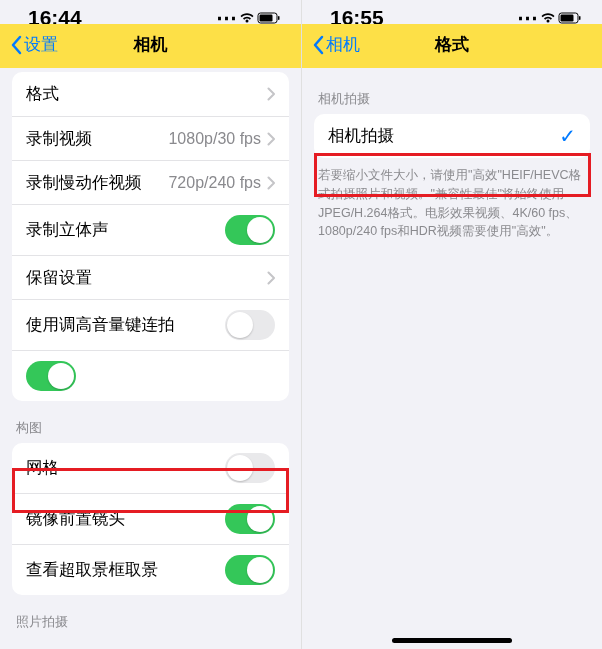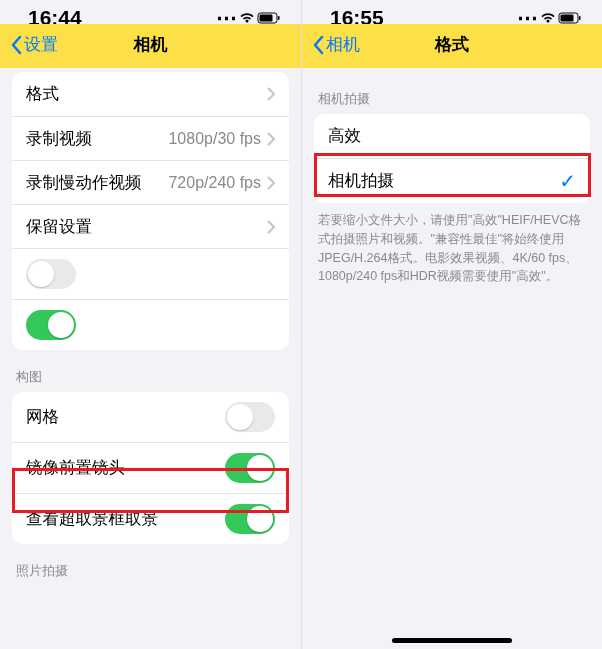--- a/index.html
+++ b/index.html
@@ -159,28 +159,37 @@
         <div class="row">
           <span>录制慢动作视频</span>
           <span class="row-right">
             <span class="detail">720p/240 fps</span>
             <svg width="8" height="14" viewBox="0 0 8 14" class="chevron">
               <path d="M1.5 1.5L7 7l-5.5 5.5" stroke="#c5c5c8" stroke-width="2" fill="none" stroke-linecap="round" stroke-linejoin="round"></path>
             </svg>
           </span>
         </div>
         <div class="row">
+          <span>录制立体声</span>
+          <span class="row-right">
+            <div class="toggle on">
+              <div class="knob"></div>
+            </div>
+          </span>
+        </div>
+        <div class="row">
           <span>保留设置</span>
           <span class="row-right">
             <svg width="8" height="14" viewBox="0 0 8 14" class="chevron">
               <path d="M1.5 1.5L7 7l-5.5 5.5" stroke="#c5c5c8" stroke-width="2" fill="none" stroke-linecap="round" stroke-linejoin="round"></path>
             </svg>
           </span>
         </div>
         <div class="row">
+          <span>使用调高音量键连拍</span>
           <span class="row-right">
             <div class="toggle ">
               <div class="knob"></div>
             </div>
           </span>
         </div>
         <div class="row">
           <span class="row-right">
             <div class="toggle on">
               <div class="knob"></div>
@@ -244,23 +253,20 @@
         </svg>
       <span>相机</span>
     </div>
     <div class="nav-title">格式</div>
   </div>
 
   <div class="content">
     <div class="section-header">相机拍摄</div>
     <div class="group" id="right-g">
         <div class="row">
-          <span>高效</span>
-        </div>
-        <div class="row">
           <span>相机拍摄</span>
           <span class="check">✓</span>
         </div>
       </div>
     <div class="footnote">若要缩小文件大小，请使用"高效"HEIF/HEVC格式拍摄照片和视频。"兼容性最佳"将始终使用JPEG/H.264格式。电影效果视频、4K/60 fps、1080p/240 fps和HDR视频需要使用"高效"。</div>
   </div>
 
   <div class="hl" style="left:12px;top:153px;width:277px;height:44px"></div>
   <div class="home-ind"></div>
 </div>

